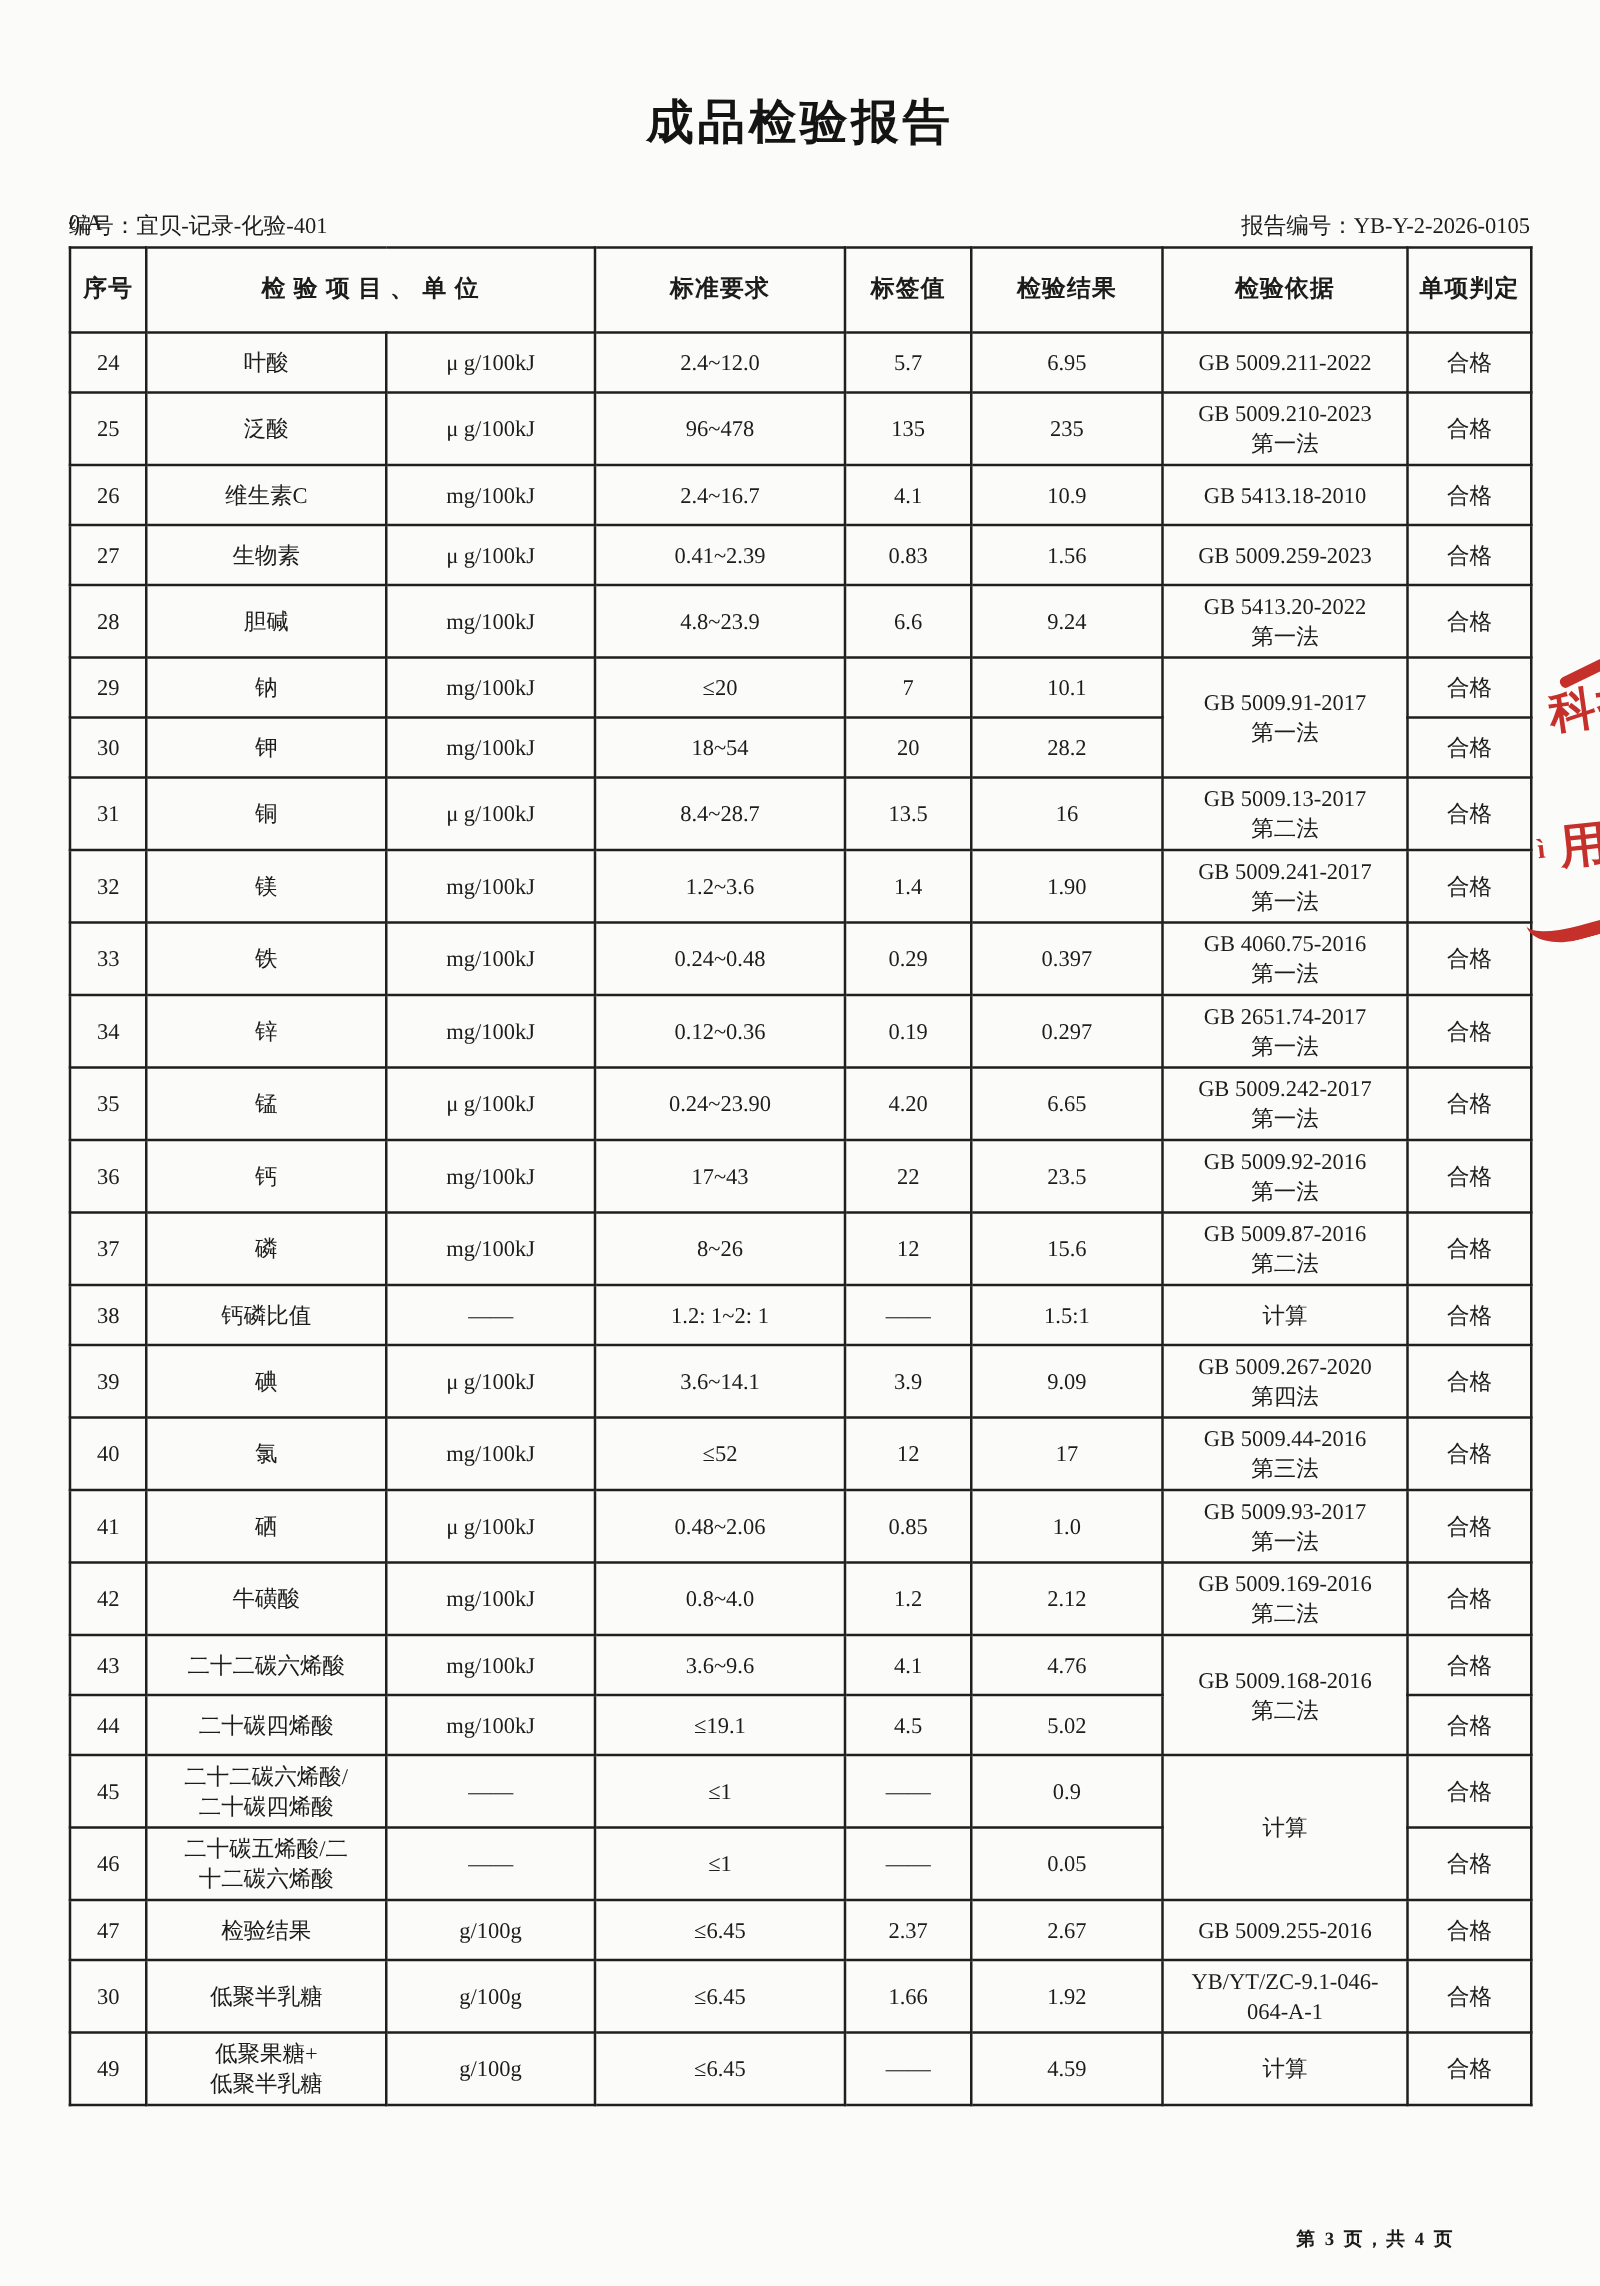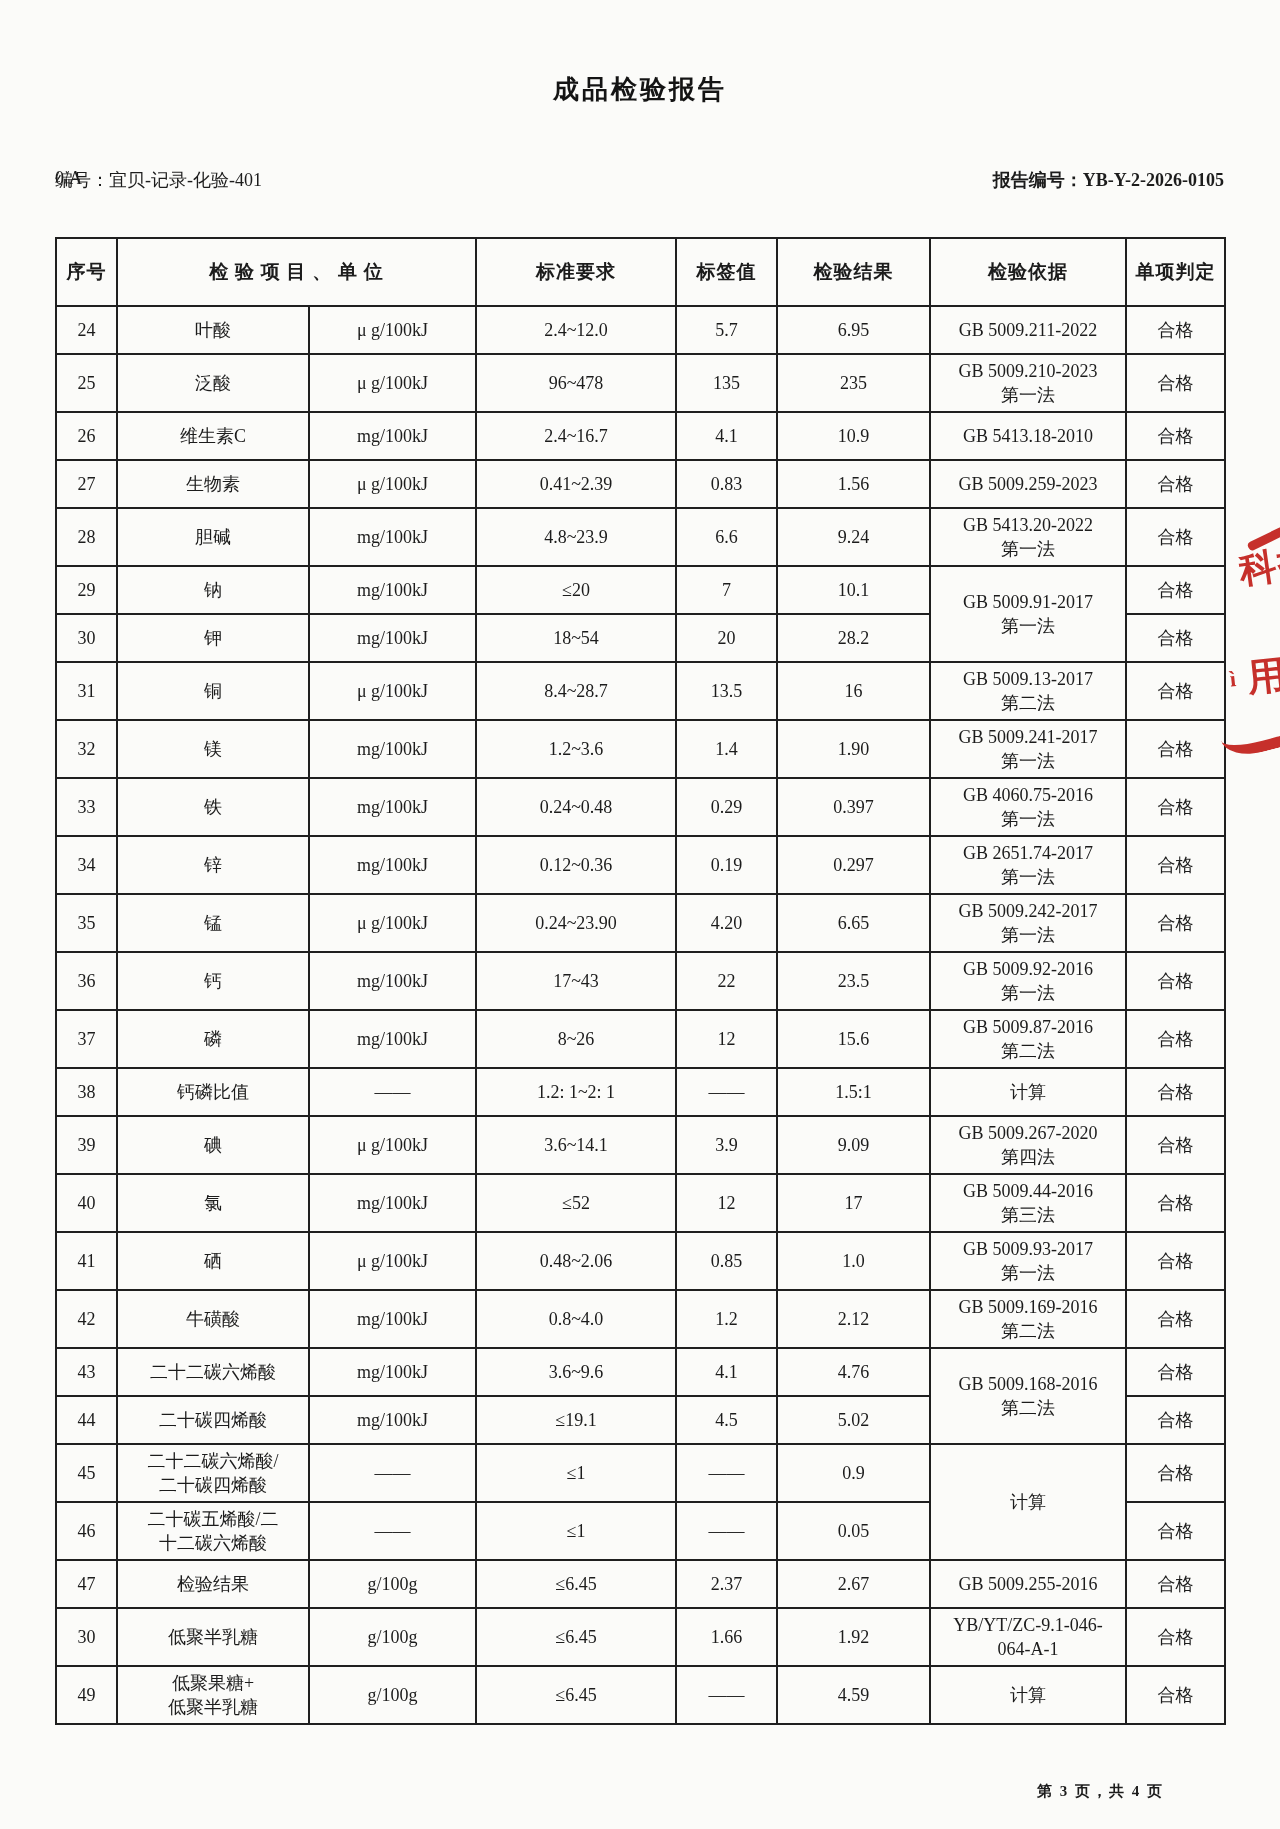--- a/index.html
+++ b/index.html
@@ -10,21 +10,21 @@
     color:#1c1c1c;
     overflow:hidden;
     position:relative;
   }
   .page{
     position:absolute;inset:0;
     overflow:hidden;
   }
   .title{
     text-align:center;
-    font-size:26px;
+    font-size:38px;
     font-weight:bold;
     letter-spacing:3px;
     margin:72px 0 0 0;
     color:#141414;
   }
   .info-line{
     position:absolute;
     left:55px;right:56px;
     top:168px;
     font-size:18px;
@@ -32,30 +32,28 @@
     align-items:baseline;
   }
   .info-left{flex:0 0 auto;text-align:right;}
   .info-center{
     position:absolute;left:0;right:44%;
     text-align:left;
   }
   .info-right{
     margin-left:auto;
     flex:0 0 auto;
-    font-weight:bold;
   }
   table.report{
     position:absolute;
     left:55px;top:197px;
     border-collapse:collapse;
     table-layout:fixed;
     width:1169px;
     background:transparent;
-    margin-top:40px;
   }
   table.report th, table.report td{
     border:2.5px solid #1f1f1f;
     text-align:center;
     vertical-align:middle;
     padding:4px 3px;
     font-size:18px;
     line-height:24px;
     white-space:pre-line;
     color:#1c1c1c;

